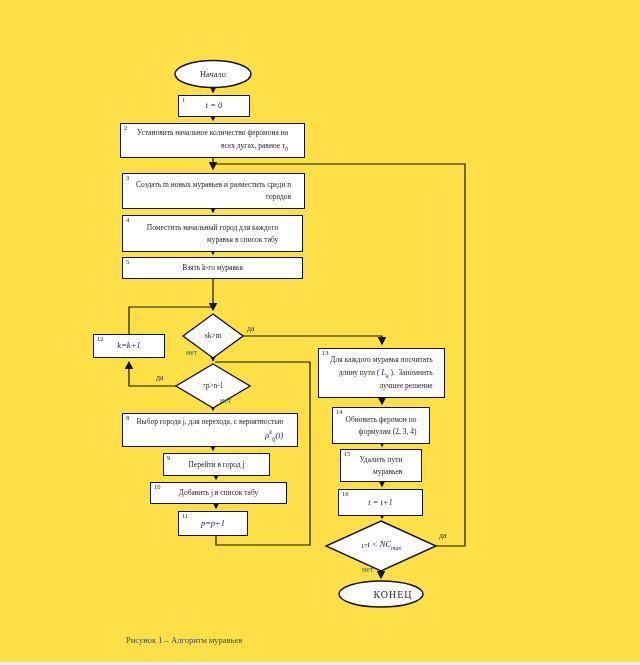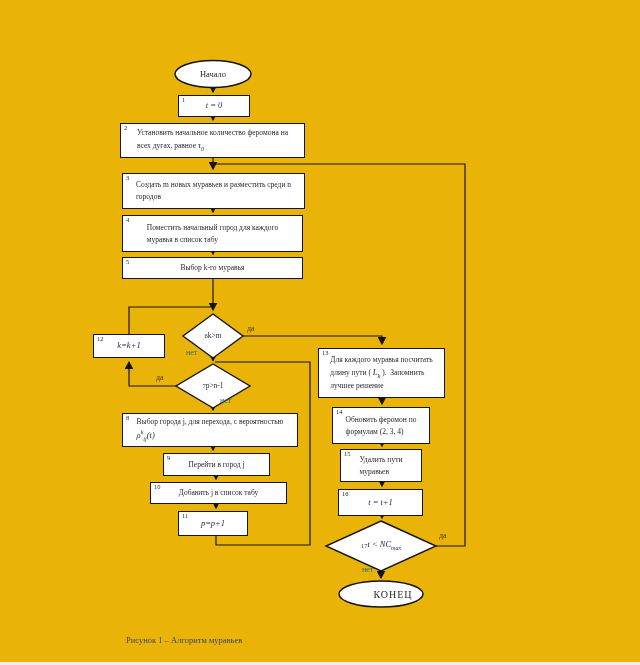--- a/index.html
+++ b/index.html
@@ -1,23 +1,23 @@
 <!DOCTYPE html>
 <html><head>
 <meta charset="utf-8">
 <style>
   html,body{margin:0;padding:0;background:#ffffff;}
   .page{
-    position:relative;width:640px;height:665px;background:#eab308;overflow:hidden;
+    position:relative;width:640px;height:665px;background:#fde047;overflow:hidden;
     font-family:"Liberation Serif","DejaVu Serif",serif;color:#1f2228;
   }
   svg.wires{position:absolute;left:0;top:0;z-index:0;}
   .box{
     position:absolute;background:#fff;border:1.6px solid #151515;box-sizing:border-box;
-    display:flex;align-items:center;justify-content:center;text-align:left;
+    display:flex;align-items:center;justify-content:center;text-align:right;
     font-size:7.5px;line-height:1.55;z-index:2;padding:1px 3px;
   }
   .box .num{position:absolute;top:0px;left:3px;font-size:6.5px;line-height:1.1;color:#2b2b33;}
   .dtext{
     position:absolute;z-index:2;display:flex;flex-direction:row;align-items:center;
     justify-content:center;text-align:center;font-size:7.5px;line-height:1.25;
   }
   .dtext .num{font-size:6.5px;color:#2b2b33;}
   .term{
     position:absolute;z-index:2;display:flex;align-items:center;justify-content:center;
@@ -122,21 +122,21 @@
   <div class="box" style="left:122px;top:215px;width:181px;height:37px;">
     <span class="num">4</span>
     <div>
       <div>Поместить начальный город для каждого</div>
       <div>муравья в список табу</div>
     </div>
   </div>
 
   <div class="box" style="left:122px;top:257px;width:181px;height:22px;">
     <span class="num">5</span>
-    <span>Выбор k-го муравья</span>
+    <span>Взять k-го муравья</span>
   </div>
 
   <div class="box" style="left:93px;top:334px;width:72px;height:24px;">
     <span class="num">12</span>
     <span class="frm">k=k+1</span>
   </div>
 
   <div class="box" style="left:122px;top:413px;width:176px;height:34px;">
     <span class="num">8</span>
     <div>

